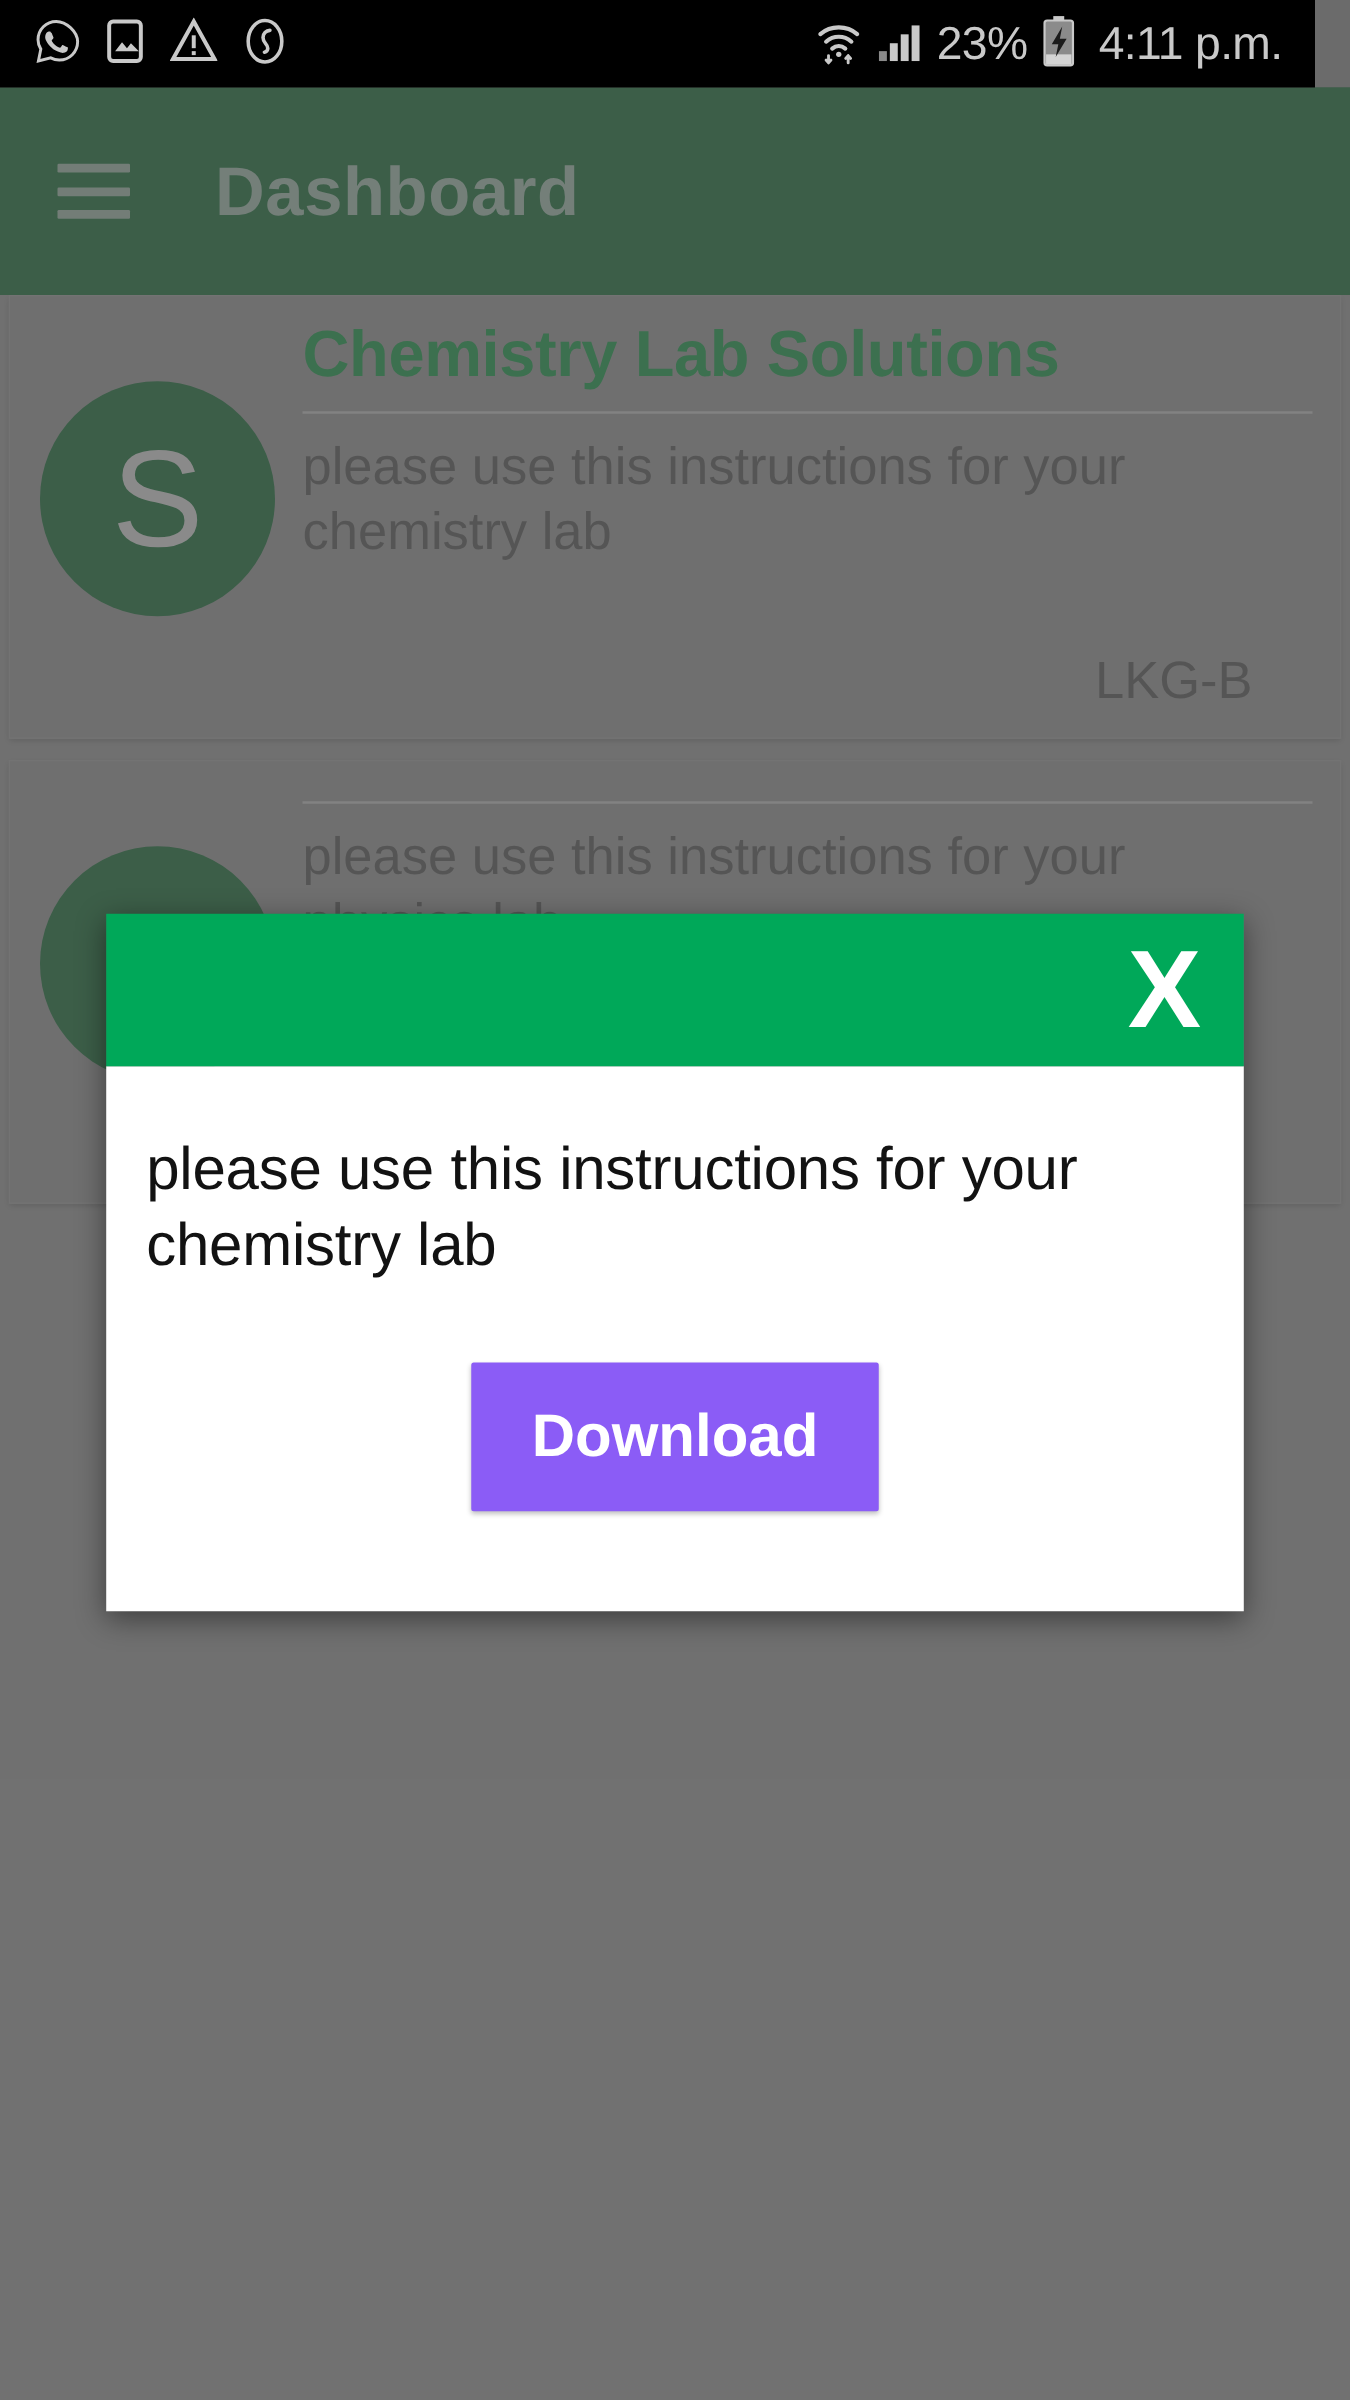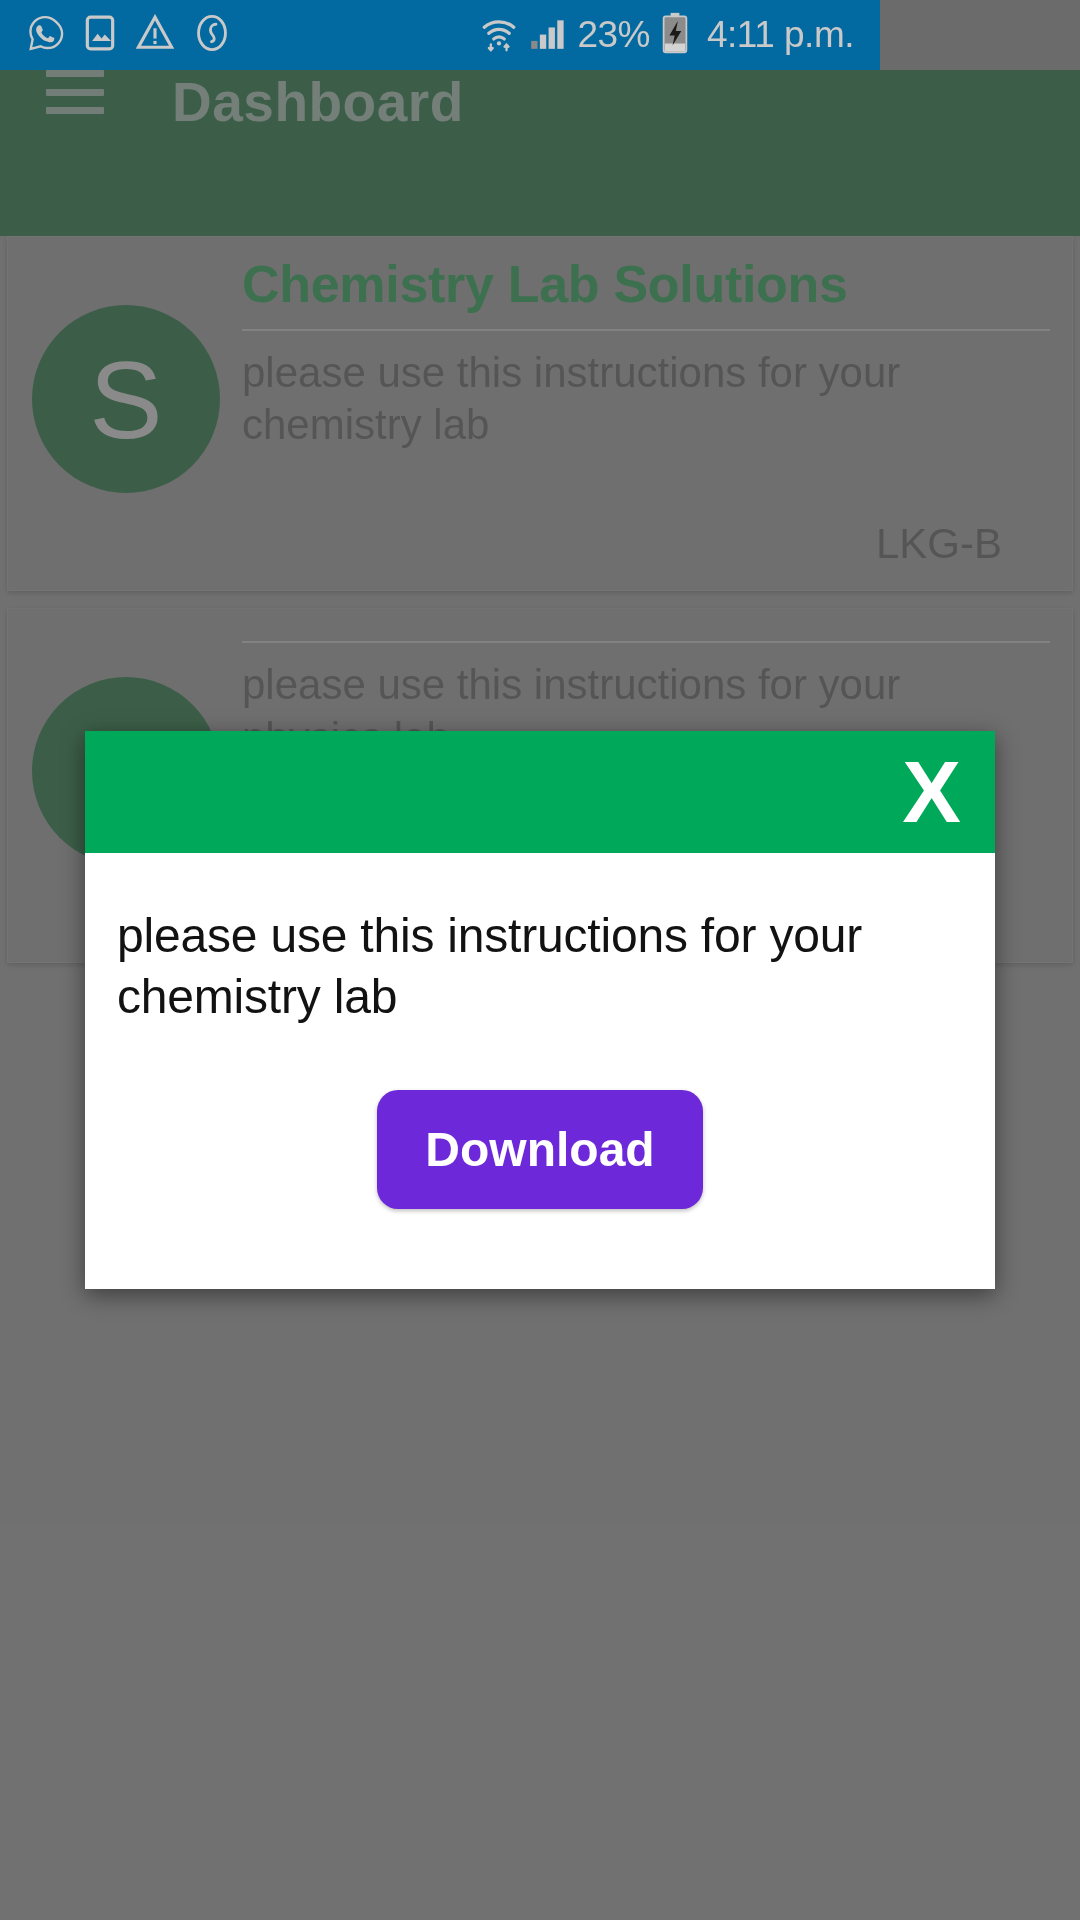--- a/index.html
+++ b/index.html
@@ -8,40 +8,40 @@
     background:#6b6b6b;
     font-family:"Liberation Sans", sans-serif;
     overflow:hidden;
   }
 
   
   #phone { position:relative; width:1080px; height:1920px; background:#6b6b6b; }
 
   
   #status-bar{
-    position:absolute; top:0; left:0; width:880px; height:70px;
-    background:#0369a1; display:flex; align-items:center;
+    position:absolute; top:0; left:0; width:1052px; height:70px;
+    background:#000000; display:flex; align-items:center;
     padding:0 26px; z-index:60;
   }
   #status-left{ display:flex; align-items:center; gap:19px; }
   #status-right{ margin-left:auto; display:flex; align-items:center; gap:11px; }
   .sb-ico{ display:block; }
   #battery-pct{
     color:#c9c9c9; font-size:37px; letter-spacing:-0.5px;
     font-family:"Liberation Sans", sans-serif;
   }
   #clock{
     color:#c9c9c9; font-size:37px; letter-spacing:-0.5px; margin-left:7px;
     font-family:"Liberation Sans", sans-serif; white-space:nowrap;
   }
 
   
   #app-bar{
     position:absolute; top:70px; left:0; width:1080px; height:166px;
-    background:#0b4a22; display:flex; align-items:flex-start; z-index:10;
+    background:#0b4a22; display:flex; align-items:center; z-index:10;
   }
   #menu-button{
     width:58px; height:44px; margin-left:46px;
     display:flex; flex-direction:column; justify-content:space-between;
   }
   #menu-button i{ display:block; height:7px; background:#6f8277; border-radius:1px; }
   #app-title{
     margin-left:68px; color:#71857a; font-size:55px; font-weight:bold;
     letter-spacing:0.5px;
   }
@@ -94,22 +94,22 @@
     font-family:"Liberation Sans", sans-serif; cursor:pointer;
   }
   #modal-body{
     background:#ffffff; padding:52px 32px 40px 32px;
   }
   #modal-text{
     color:#121212; font-size:48px; line-height:1.28; letter-spacing:-0.2px;
   }
   #modal-actions{ margin-top:62px; display:flex; justify-content:center; padding-bottom:40px; }
   #download-button{
-    background:#6d28d9; color:#ffffff; font-size:48px; font-weight:bold;
-    border:none; border-radius:21px; padding:32px 48px; cursor:pointer;
+    background:#8b5cf6; color:#ffffff; font-size:48px; font-weight:bold;
+    border:none; border-radius:2px; padding:32px 48px; cursor:pointer;
     box-shadow:0 2px 4px rgba(0,0,0,.25);
     font-family:"Liberation Sans", sans-serif;
   }
 
   
   #scrim{
     position:absolute; top:70px; left:0; width:1080px; height:1850px;
     background:rgba(120,120,120,0.45); z-index:20; pointer-events:none;
   }
 </style>

